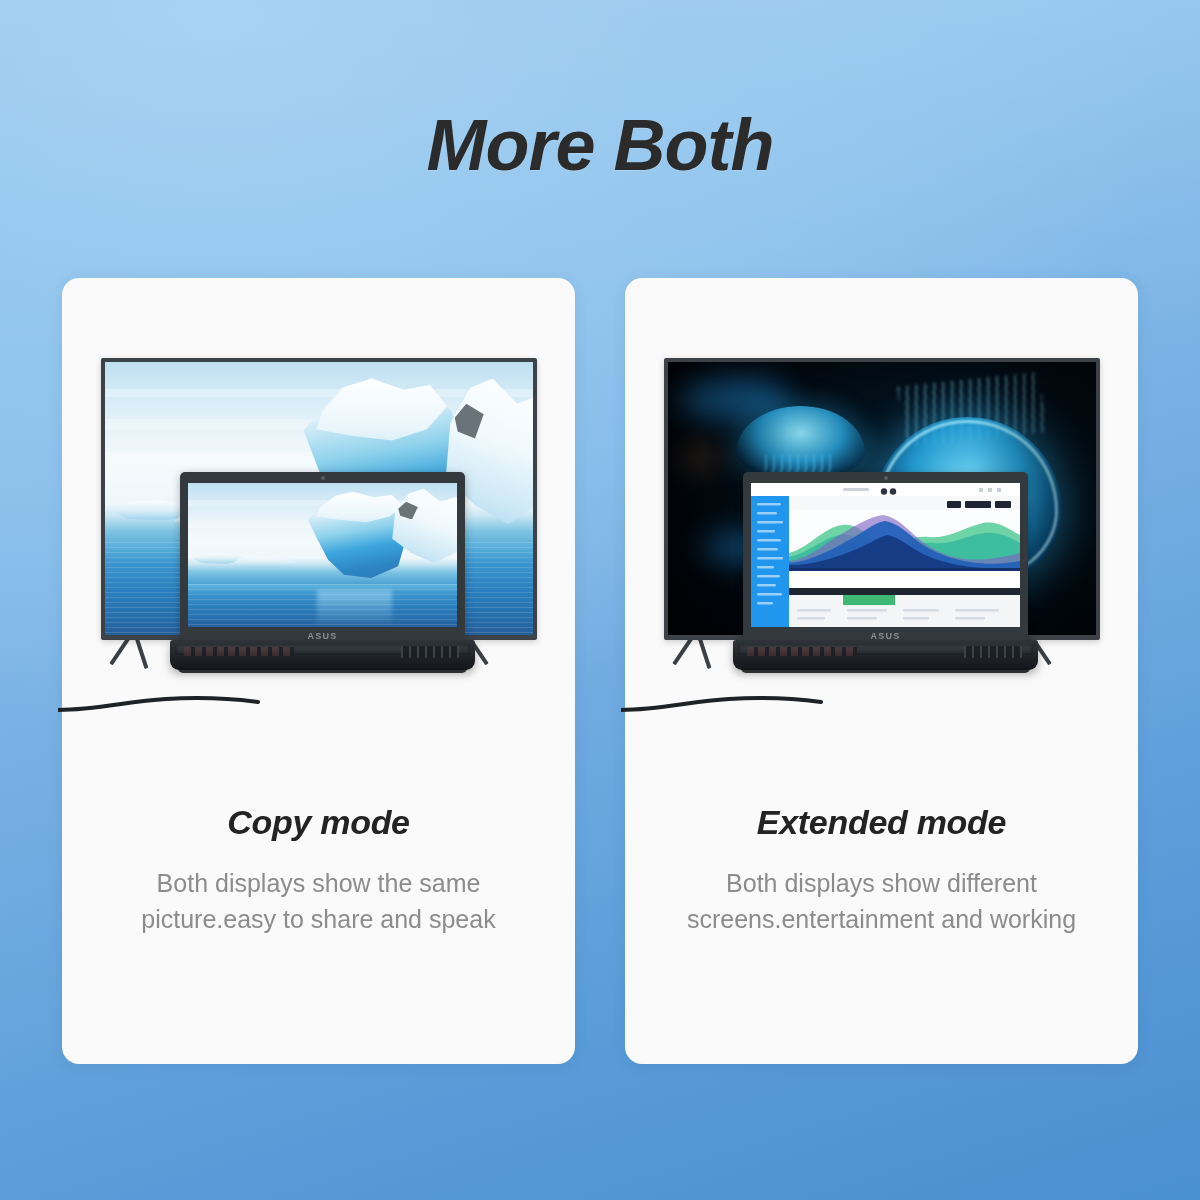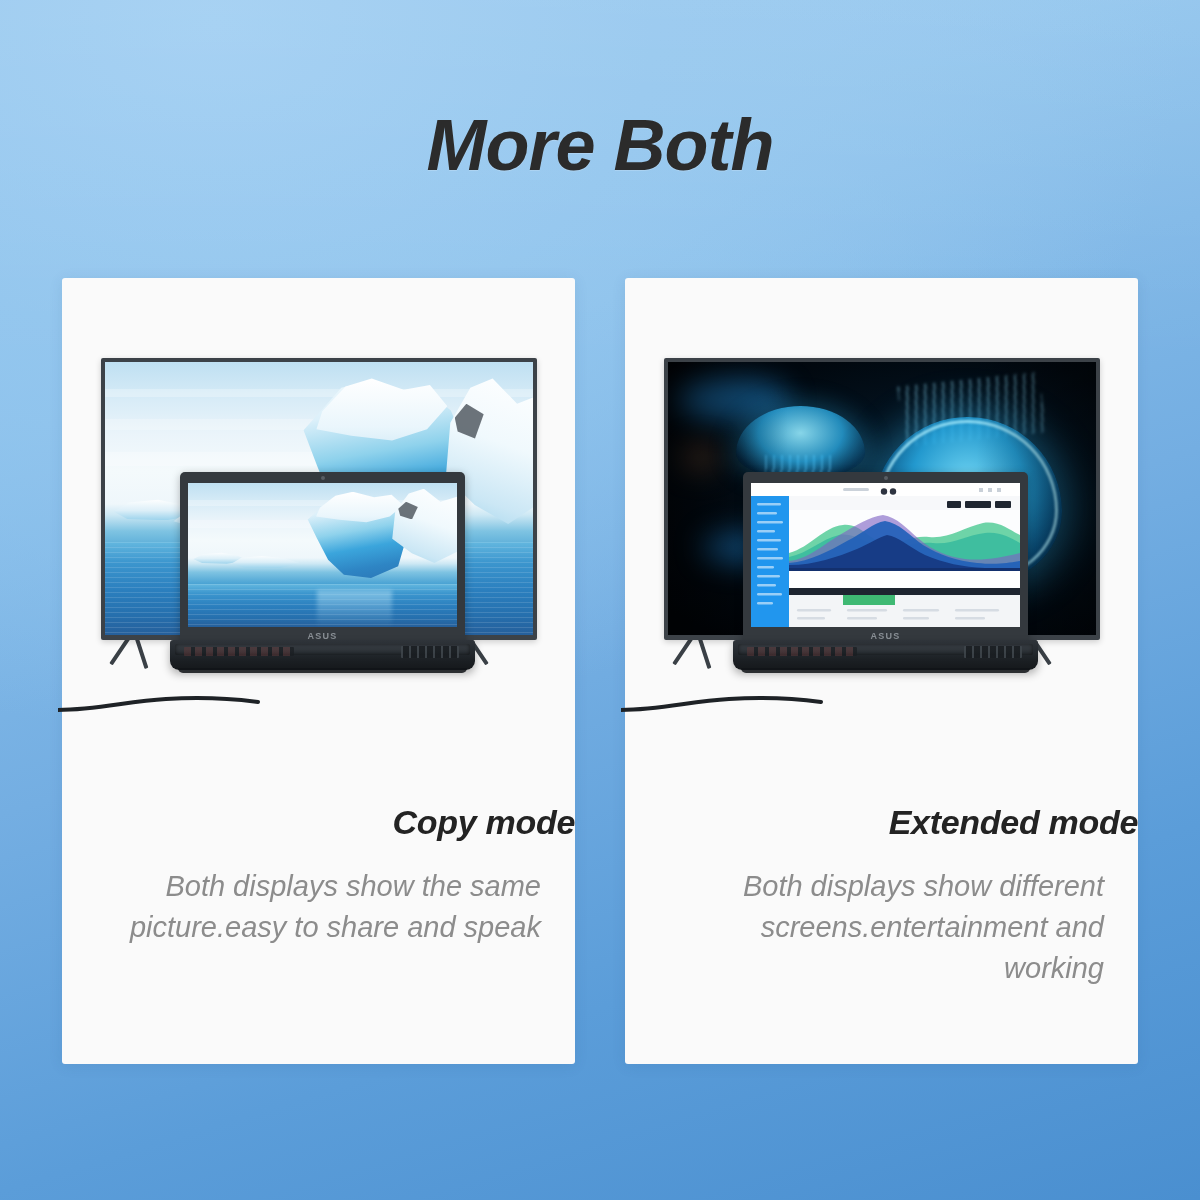--- a/index.html
+++ b/index.html
@@ -34,21 +34,21 @@
     color:#2B2B2B;
     text-shadow:0 1px 0 rgba(255,255,255,.18);
   }
 
   
   .cards { position:absolute; top:278px; left:0; width:100%; height:790px; }
   .card {
     position:absolute; top:0;
     width:513px; height:786px;
     background:#FAFAFA;
-    border-radius:3px;
+    border-radius:17px;
     box-shadow:0 2px 14px rgba(30,70,120,.10);
     overflow:visible;
   }
   .card.left  { left:62px; }
   .card.right { left:625px; }
 
   
   .scene { position:absolute; top:0; left:0; width:513px; height:500px; }
 
   
@@ -211,30 +211,30 @@
   .base-foot{ position:absolute; left:8px; right:8px; bottom:-3px; height:5px;
               background:#111417; border-radius:0 0 9px 9px; opacity:.85; }
 
   
   .cable {
     position:absolute; left:-112px; top:216px; width:230px; height:30px;
     pointer-events:none;
   }
 
   
-  .caption { position:absolute; left:0; width:100%; text-align:right; }
+  .caption { position:absolute; left:0; width:100%; text-align:center; }
   .mode-title {
     top:525px;
     font-size:34px; font-weight:bold; font-style:italic; color:#232323;
     letter-spacing:-.3px;
   }
   .mode-desc {
     top:588px;
     padding:0 34px;
-    font-size:29px; font-style:italic; color:#8C8C8C;
+    font-size:25px; color:#8C8C8C;
     line-height:1.42;
   }
 </style>
 </head>
 <body>
 
 <div class="bg"></div>
 
 <h1 class="page-title">More Both</h1>
 

